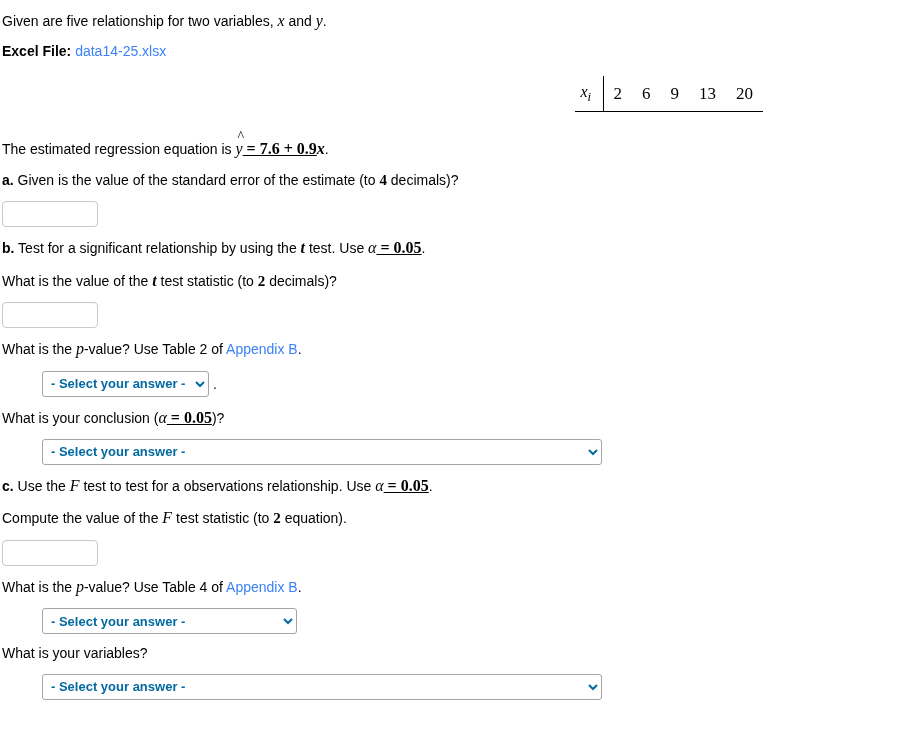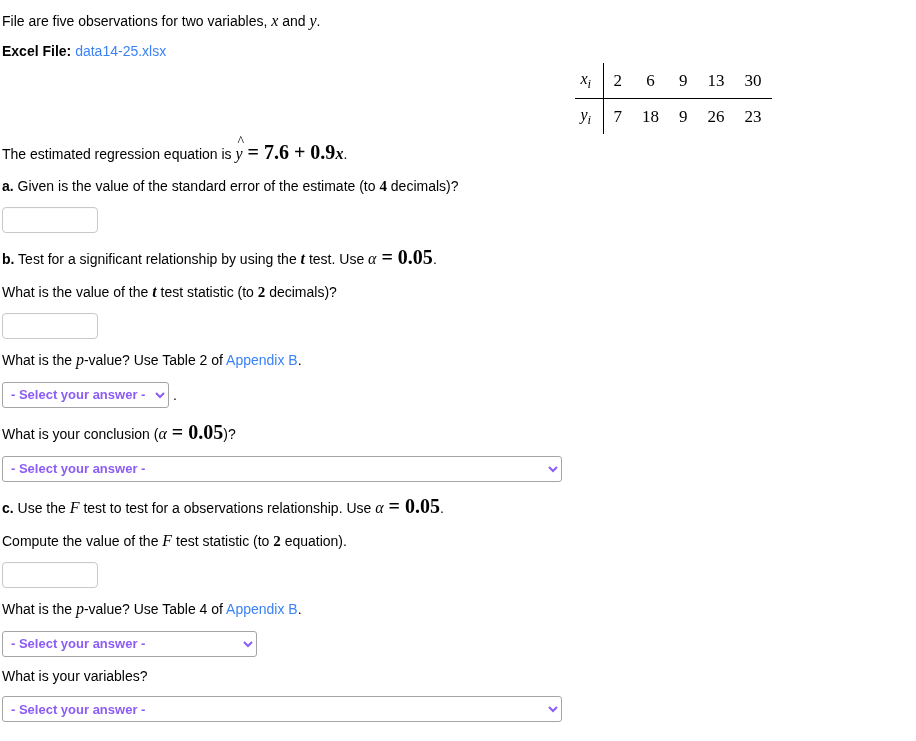--- a/index.html
+++ b/index.html
@@ -7,28 +7,28 @@
       font-family: Verdana, Geneva, sans-serif;
       font-size: 14px;
       color: #000;
       margin: 0;
       padding: 4px 2px;
       line-height: 1.4;
       width: 916px;
     }
     .para { margin: 6px 0 10px 0; }
     .mathit { font-family: 'Times New Roman', serif; font-style: italic; font-size: 16px; }
-    .mathrm { font-family: 'Times New Roman', serif; font-size: 20px; }
+    .mathrm { font-family: 'Times New Roman', serif; font-size: 16px; text-decoration: underline; }
     .mathbf { font-family: 'Times New Roman', serif; font-weight: bold; font-size: 15px; }
     .mathbold { font-weight: bold; }
     .link { color: #3b82f6; text-decoration: none; }
     .data-wrap {
       position: absolute;
       left: 575px;
-      top: 63px;
+      top: 76px;
     }
     table.data-table {
       border-collapse: collapse;
       font-family: 'Times New Roman', serif;
       font-size: 17px;
     }
     table.data-table td {
       padding: 4px 10px;
       text-align: center;
       min-width: 28px;
@@ -48,66 +48,59 @@
     }
     select.sel {
       height: 26px;
       border: 1px solid #a5a5a5;
       border-radius: 3px;
       background: #fff;
       font-size: 13px;
       font-family: Verdana, Geneva, sans-serif;
       font-weight: bold;
       padding: 2px 6px 2px 4px;
-      color: #8b5cf6;
+      color: #0369a1;
+      margin-left: 40px;
     }
     select.sel.wide { width: 560px; font-weight: bold;}
     select.sel.med { width: 255px; }
     .row { margin: 6px 0 10px 0; }
     .hat { position: relative; display: inline-block; }
     .hat::before{
       content: "^";
       position: absolute;
       top: -11px;
       left: 2px;
       font-family: 'Times New Roman', serif;
       font-size: 14px;
       font-style: normal;
     }
     .spacer-top { height: 60px; }
   </style>
 </head>
 <body>
 
 <div class="para">
-  <span>File are five observations for two variables, </span><span class="mathit">x</span><span> and </span><span class="mathit">y</span><span>.</span>
+  <span>Given are five relationship for two variables, </span><span class="mathit">x</span><span> and </span><span class="mathit">y</span><span>.</span>
 </div>
 
 <div class="para">
   <strong>Excel File: </strong><a href="#" class="link">data14-25.xlsx</a>
 </div>
 
 <div class="data-wrap">
   <table class="data-table">
     <tbody>
         <tr>
       <td class="rowhdr"><span class="mathit">x</span><span class="sub">i</span></td>
       <td>2</td>
       <td>6</td>
       <td>9</td>
       <td>13</td>
-      <td>30</td>
-    </tr>
-    <tr>
-      <td class="rowhdr"><span class="mathit">y</span><span class="sub">i</span></td>
-      <td>7</td>
-      <td>18</td>
-      <td>9</td>
-      <td>26</td>
-      <td>23</td>
+      <td>20</td>
     </tr>
   </tbody>
     </table>
 </div>
 
 <div class="spacer-top"></div>
 
 <div class="para">
   <span>The estimated regression equation is </span><span class="mathit hat">y</span><span class="mathrm mathbold"> = 7.6 + 0.9</span><span class="mathit mathbold">x</span><span>.</span>
 </div>

